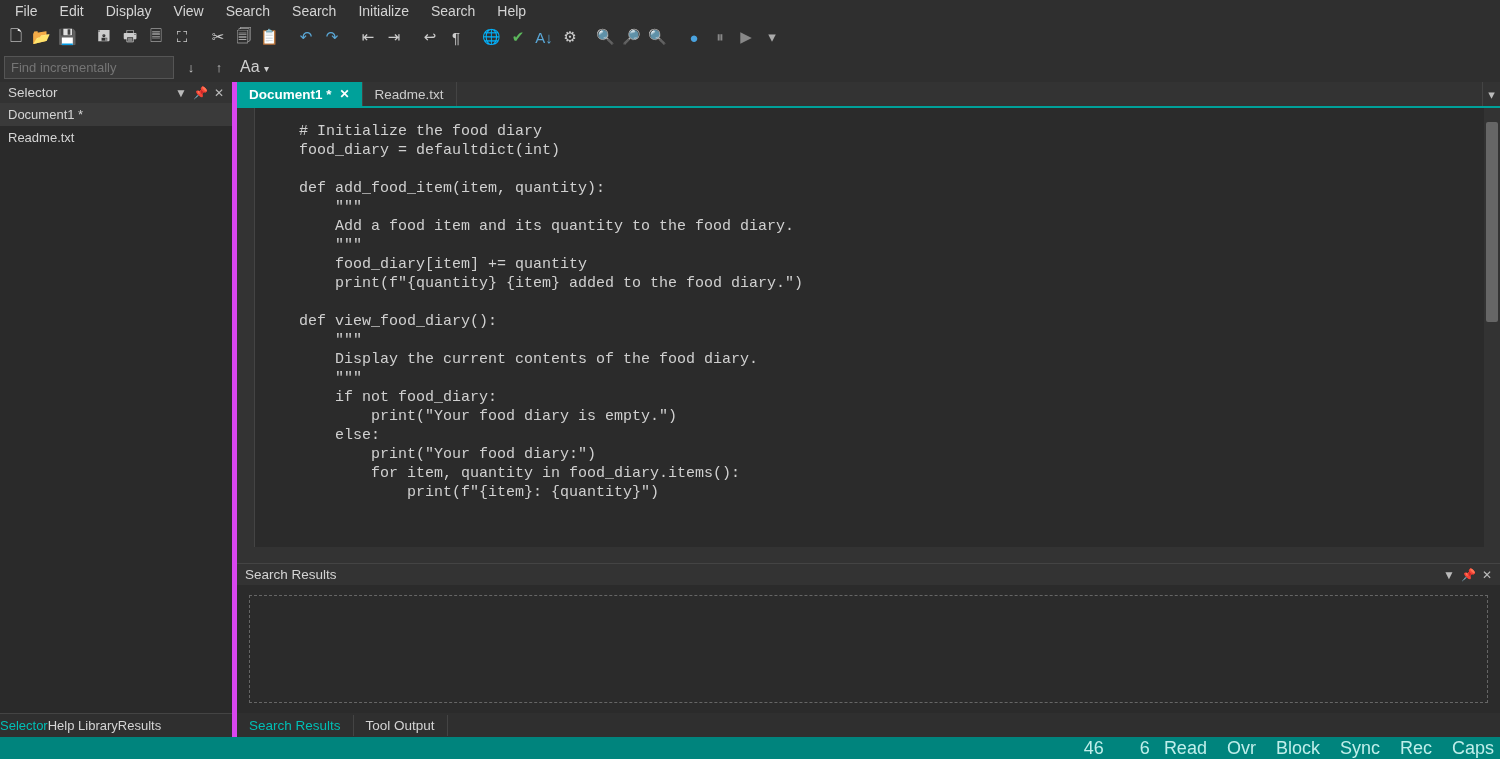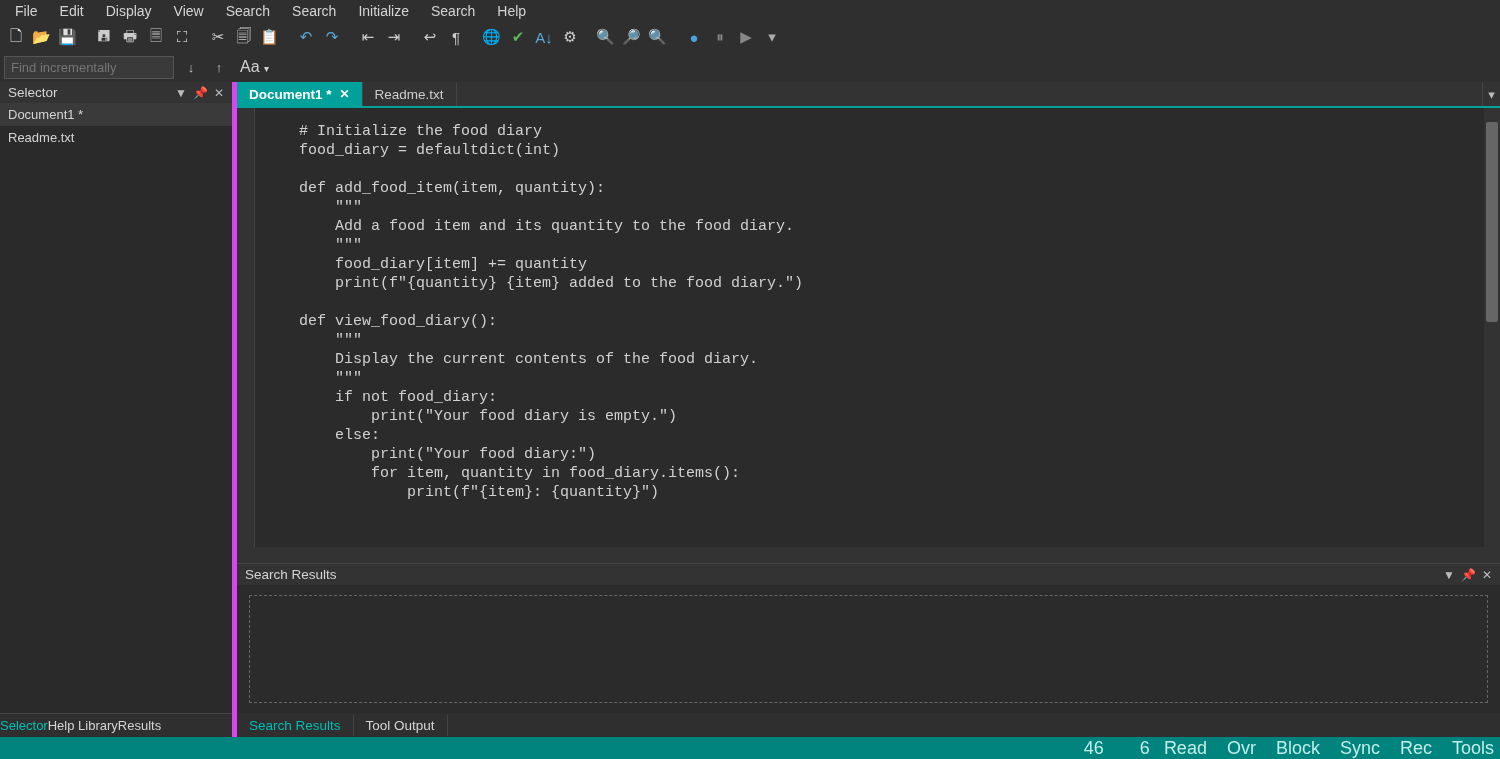--- a/index.html
+++ b/index.html
@@ -369,15 +369,15 @@
 
 <div class="statusbar">
   <span class="cell">46</span>
   <span class="cell">6</span>
   <span class="flags" id="statusflags">
       <span>Read</span>
       <span>Ovr</span>
       <span>Block</span>
       <span>Sync</span>
       <span>Rec</span>
-      <span>Tools</span>
+      <span>Caps</span>
     </span>
 </div>
 
 </body></html>

